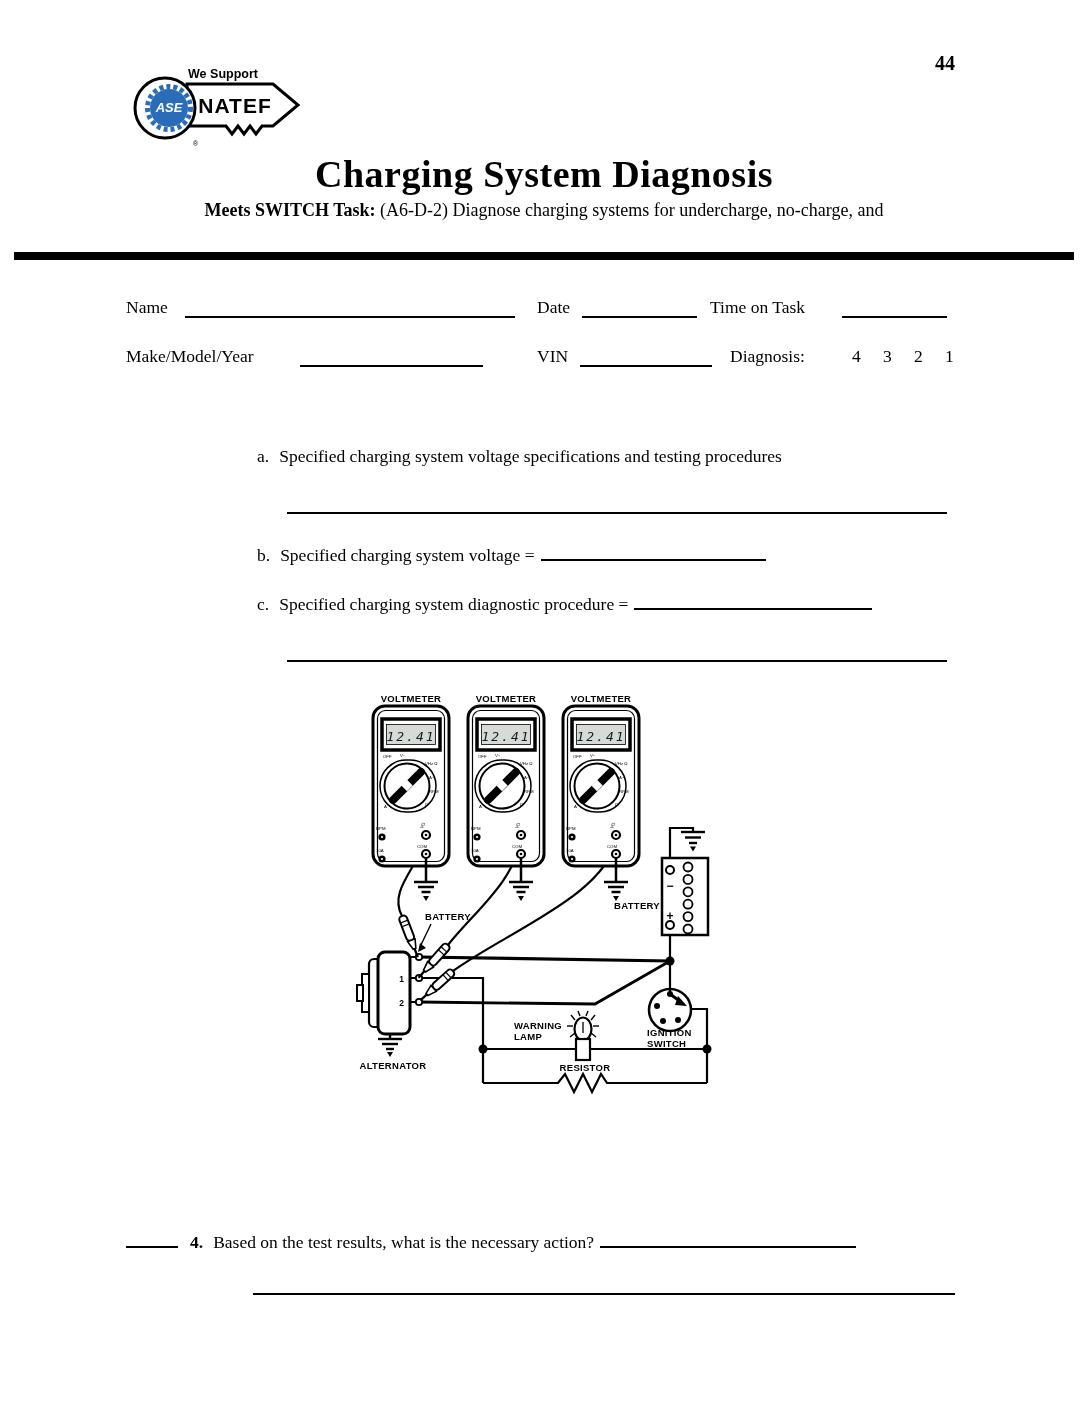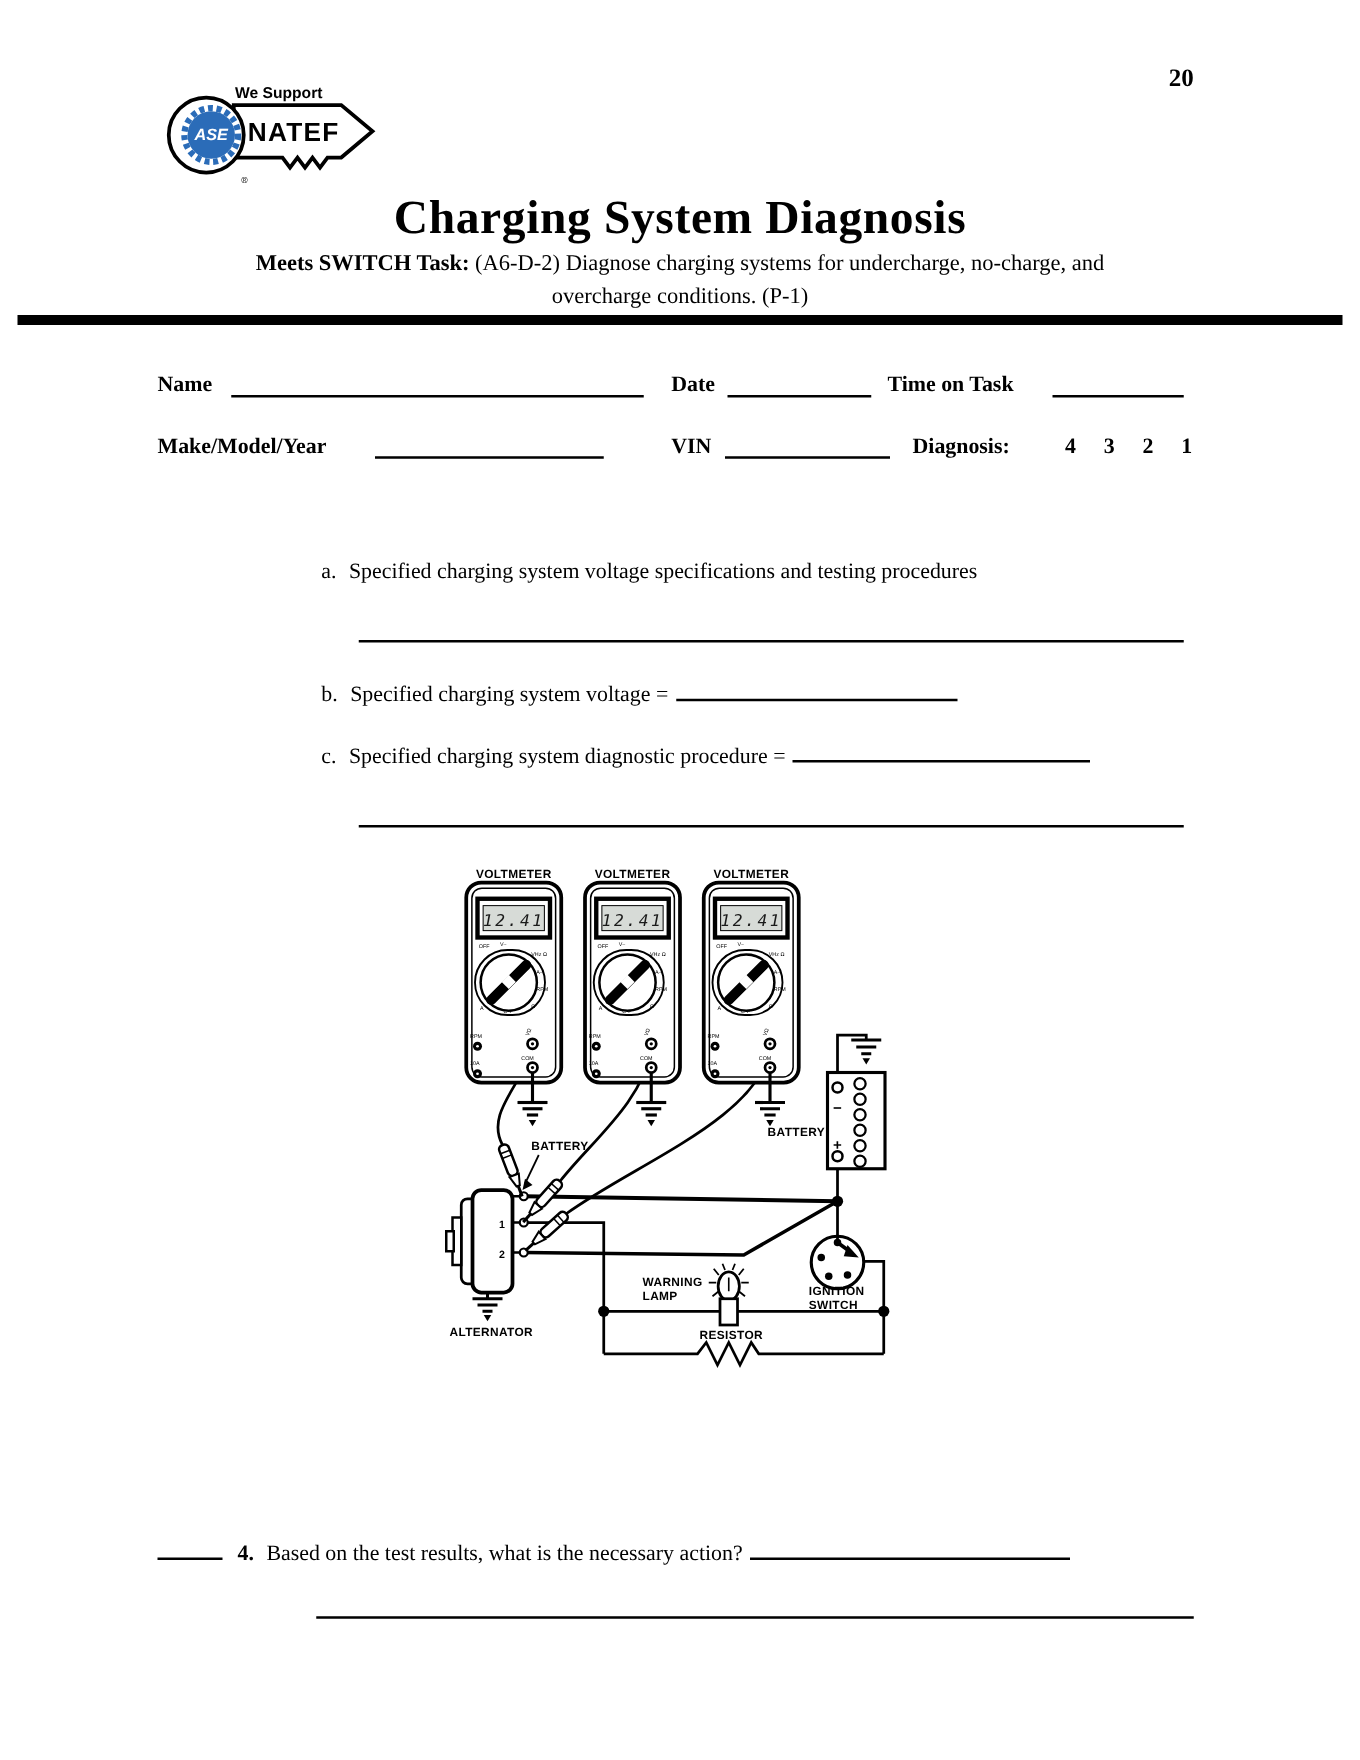--- a/index.html
+++ b/index.html
@@ -4,21 +4,21 @@
 <style>
   html,body{margin:0;padding:0;background:#888;}
   .page{position:relative;width:1088px;height:1408px;background:#ffffff;
         font-family:"Liberation Serif",serif;color:#000;overflow:hidden;margin:0 auto;}
   .abs{position:absolute;}
   .b{font-weight:bold;}
   .center{left:0;width:100%;text-align:center;}
   .rule-thick{position:absolute;left:14px;top:252px;width:1060px;height:8px;background:#000;}
   .hline{position:absolute;border-top:2px solid #000;height:0;}
   .row{position:absolute;left:0;top:0;width:100%;height:24px;font-size:17.5px;}
-  .row .lbl{position:absolute;font-weight:bold;white-space:nowrap;text-align:right;}
+  .row .lbl{position:absolute;font-weight:normal;white-space:nowrap;text-align:right;}
   .row .fill{position:absolute;border-bottom:2px solid #000;height:19px;}
   .item{position:absolute;font-size:17.5px;white-space:nowrap;line-height:22px;}
   .num{font-weight:bold;margin:0 10px 0 12px;}
   .letter{margin-right:10px;}
   .blank{display:inline-block;border-bottom:2px solid #000;height:15px;margin-left:6px;}
   .lead-blank{margin-left:0;margin-right:0;}
   .pageno{position:absolute;left:935px;top:52px;font-size:20px;font-weight:bold;}
   .title{position:absolute;top:152px;font-size:38px;font-weight:bold;letter-spacing:0.5px;}
   .sub{position:absolute;font-size:18px;}
   
@@ -30,39 +30,38 @@
   .logo-tag{font-family:"Liberation Sans",sans-serif;font-weight:bold;font-size:12.5px;fill:#000;}
   .logo-natef{font-family:"Liberation Sans",sans-serif;font-weight:bold;font-size:21px;letter-spacing:1px;fill:#000;}
   .logo-ase{font-family:"Liberation Sans",sans-serif;font-weight:bold;font-style:italic;font-size:13px;fill:#fff;}
   .logo-reg{font-family:"Liberation Sans",sans-serif;font-size:7px;fill:#000;}
 </style>
 </head>
 <body>
 
 <div class="page">
 
-  <div class="pageno">20</div>
+  <div class="pageno">44</div>
 
   <svg class="abs" style="left:125px;top:50px" width="185" height="104" viewBox="0 0 185 104">
     <text class="logo-tag" x="98" y="28" text-anchor="middle">We Support</text>
     <path d="M 62,34 H 148 L 173,55 L 148,76 H 137 L 131,84 L 125,76 L 119,84 L 113,76 L 107,84 L 101,76 H 62 Z" fill="#fff" stroke="#000" stroke-width="3"></path>
     <circle cx="40" cy="58" r="30" fill="#fff" stroke="#000" stroke-width="3"></circle>
     <circle cx="44" cy="58" r="19" fill="#2b6cb8"></circle>
     <circle cx="44" cy="58" r="21.5" fill="none" stroke="#2b6cb8" stroke-width="5" stroke-dasharray="4 3"></circle>
     <text class="logo-ase" x="44" y="62" text-anchor="middle">ASE</text>
     <text class="logo-natef" x="110" y="63" text-anchor="middle">NATEF</text>
     <text class="logo-reg" x="68" y="96">®</text>
   </svg>
 
   <div class="title center">Charging System Diagnosis</div>
   <div class="sub center" style="top:200px">
     <span class="b">Meets SWITCH Task:</span>
     <span>(A6-D-2)  Diagnose charging systems for undercharge, no-charge, and</span>
   </div>
-  <div class="sub center" style="top:226px">overcharge conditions.  (P-1)</div>
 
   <div class="rule-thick"></div>
 
   <div class="row" style="top:297px">
     <span class="lbl" style="left:126px">Name</span>
     <span class="fill" style="left:185px;width:330px"></span>
     <span class="lbl" style="left:537px">Date</span>
     <span class="fill" style="left:582px;width:115px"></span>
     <span class="lbl" style="left:710px">Time on Task</span>
     <span class="fill" style="left:842px;width:105px"></span>

